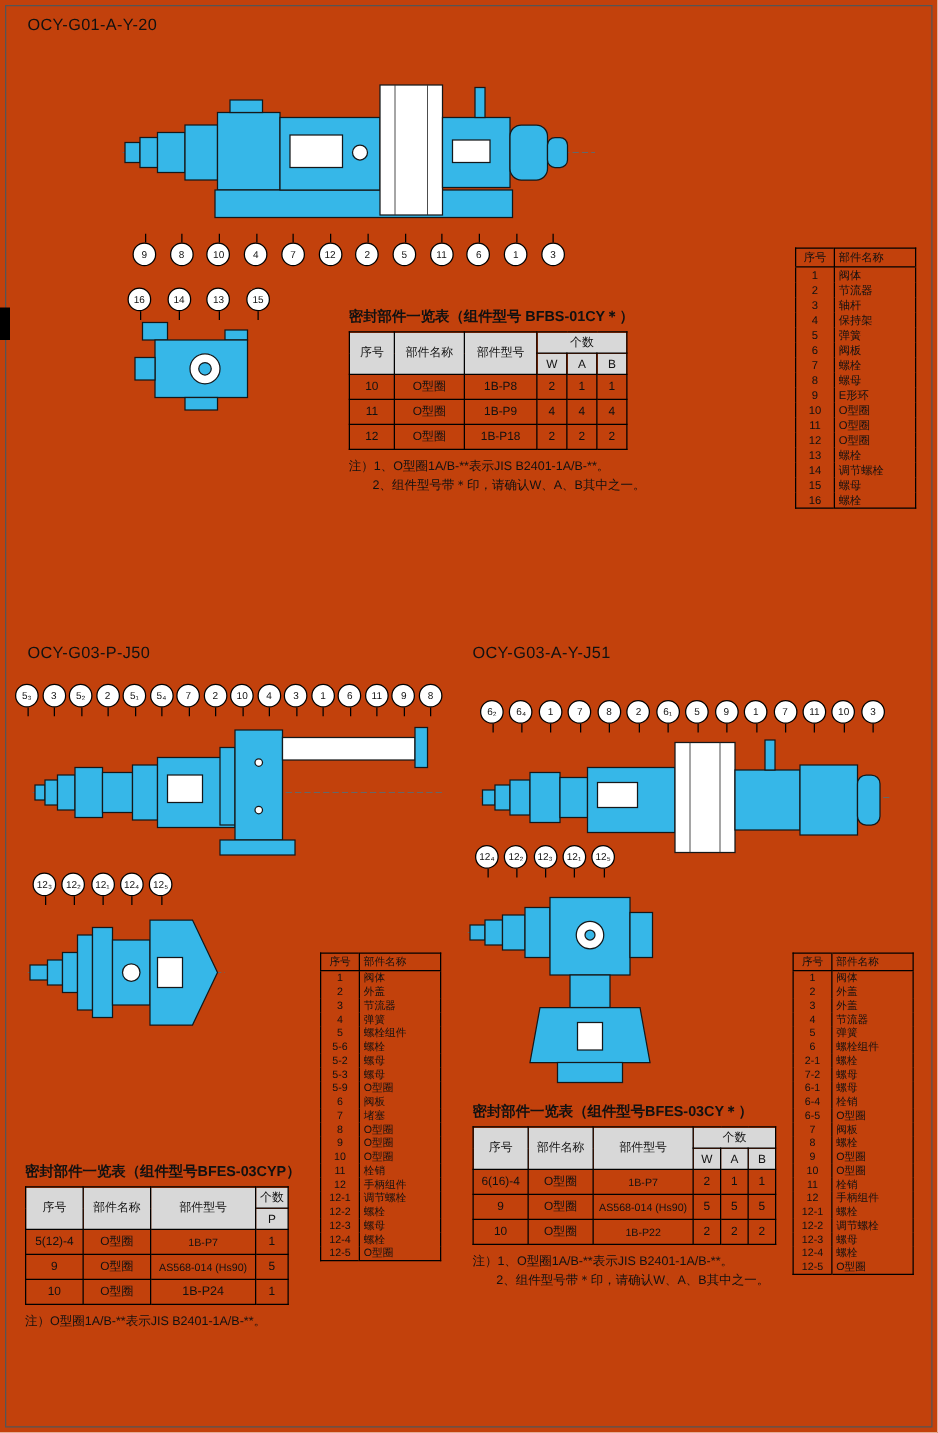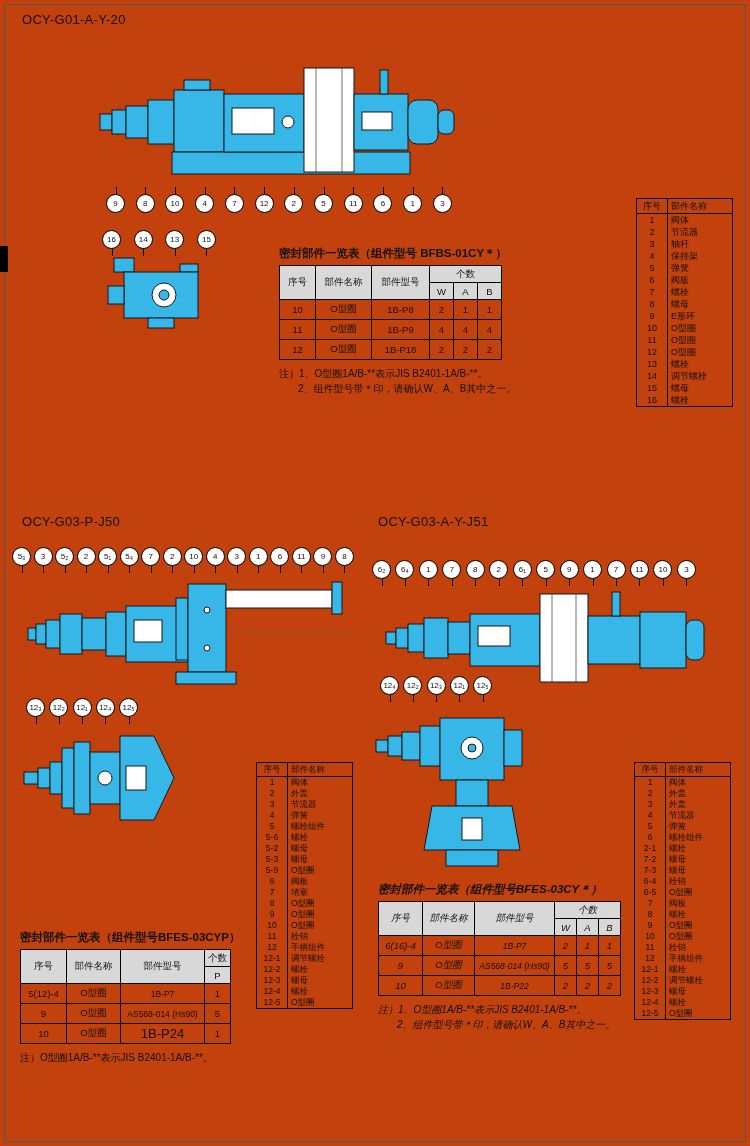--- a/index.html
+++ b/index.html
@@ -360,21 +360,21 @@
           <tr>
             <td>9</td>
             <td>O型圈</td>
             <td style="font-size:8.5px">AS568-014 (Hs90)</td>
             <td>5</td>
           </tr>
 
           <tr>
             <td>10</td>
             <td>O型圈</td>
-            <td style="font-size:13px">1B-P24</td>
+            <td style="font-size:10px">1B-P24</td>
             <td>1</td>
           </tr>
         </tbody>
     </table>
     <div class="notes">
 
     <div class="note-line">注）O型圈1A/B-**表示JIS B2401-1A/B-**。</div>
       </div>
   </div>
 
@@ -489,21 +489,21 @@
 
         <tr>
           <td class="pno">12-5</td>
           <td class="pname">O型圈</td>
         </tr>
       </tbody>
   </table>
 
   <div class="abs section-title" style="left:378px;top:514px;">OCY-G03-A-Y-J51</div>
 
-  <div class="co-row down" style="left:372px;top:560px;width:324px;">
+  <div class="co-row down" style="left:384px;top:560px;width:324px;">
 
   <span class="co">6₂</span>
       <span class="co">6₄</span>
       <span class="co">1</span>
       <span class="co">7</span>
       <span class="co">8</span>
       <span class="co">2</span>
       <span class="co">6₁</span>
       <span class="co">5</span>
       <span class="co">9</span>
@@ -550,21 +550,21 @@
     <rect x="66" y="18" width="64" height="62"></rect>
     <circle class="w" cx="98" cy="48" r="11"></circle>
     <circle cx="98" cy="48" r="4"></circle>
     <rect x="130" y="30" width="18" height="36"></rect>
     <rect x="82" y="80" width="32" height="26"></rect>
     <polygon points="58,106 138,106 146,150 50,150"></polygon>
     <rect class="w" x="88" y="118" width="20" height="22"></rect>
     <rect x="72" y="150" width="52" height="16"></rect>
   </svg>
 
-  <div class="abs" style="left:378px;top:882px;font-style:italic;">
+  <div class="abs" style="left:378px;top:882px;">
     <div class="seal-title">密封部件一览表（组件型号BFES-03CY＊）</div>
     <table class="seal-table">
       <colgroup>
           <col style="width:44px">
           <col style="width:52px">
           <col style="width:80px">
         <col style="width:22px">
           <col style="width:22px">
           <col style="width:22px">
         </colgroup>
@@ -661,21 +661,21 @@
           <td class="pno">2-1</td>
           <td class="pname">螺栓</td>
         </tr>
 
         <tr>
           <td class="pno">7-2</td>
           <td class="pname">螺母</td>
         </tr>
 
         <tr>
-          <td class="pno">7-3</td>
+          <td class="pno">6-1</td>
           <td class="pname">螺母</td>
         </tr>
 
         <tr>
           <td class="pno">6-4</td>
           <td class="pname">栓销</td>
         </tr>
 
         <tr>
           <td class="pno">6-5</td>

